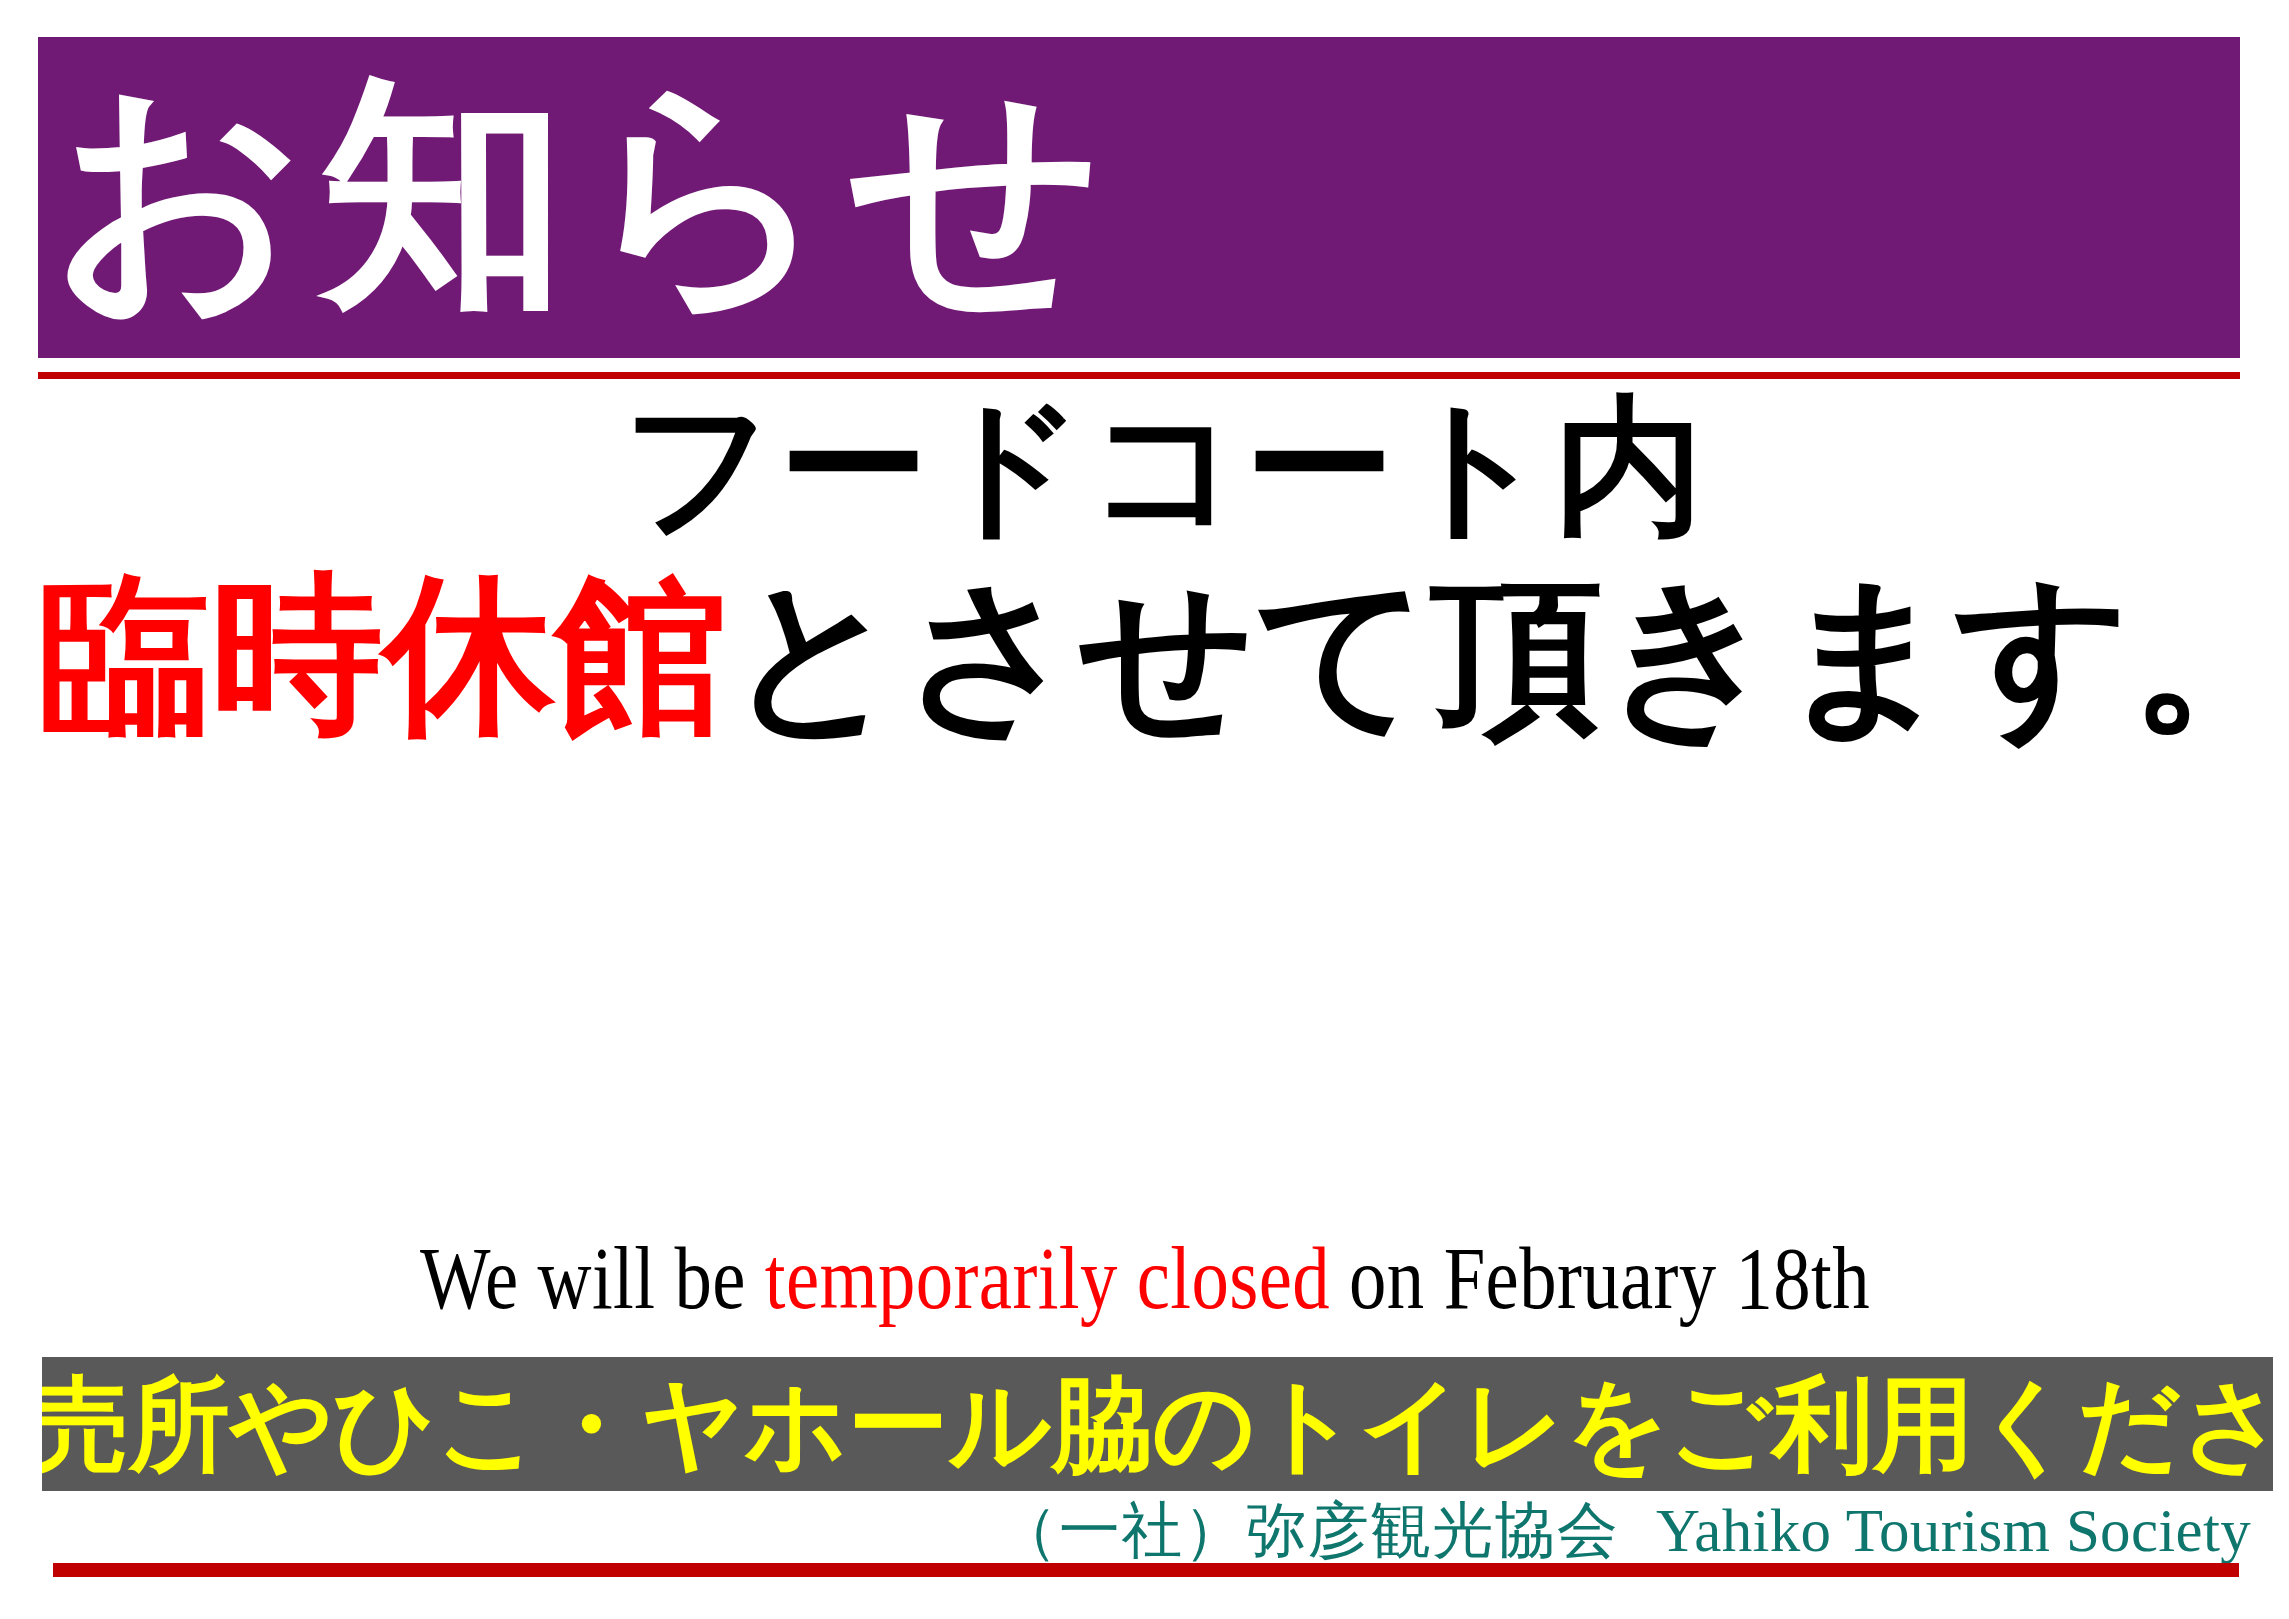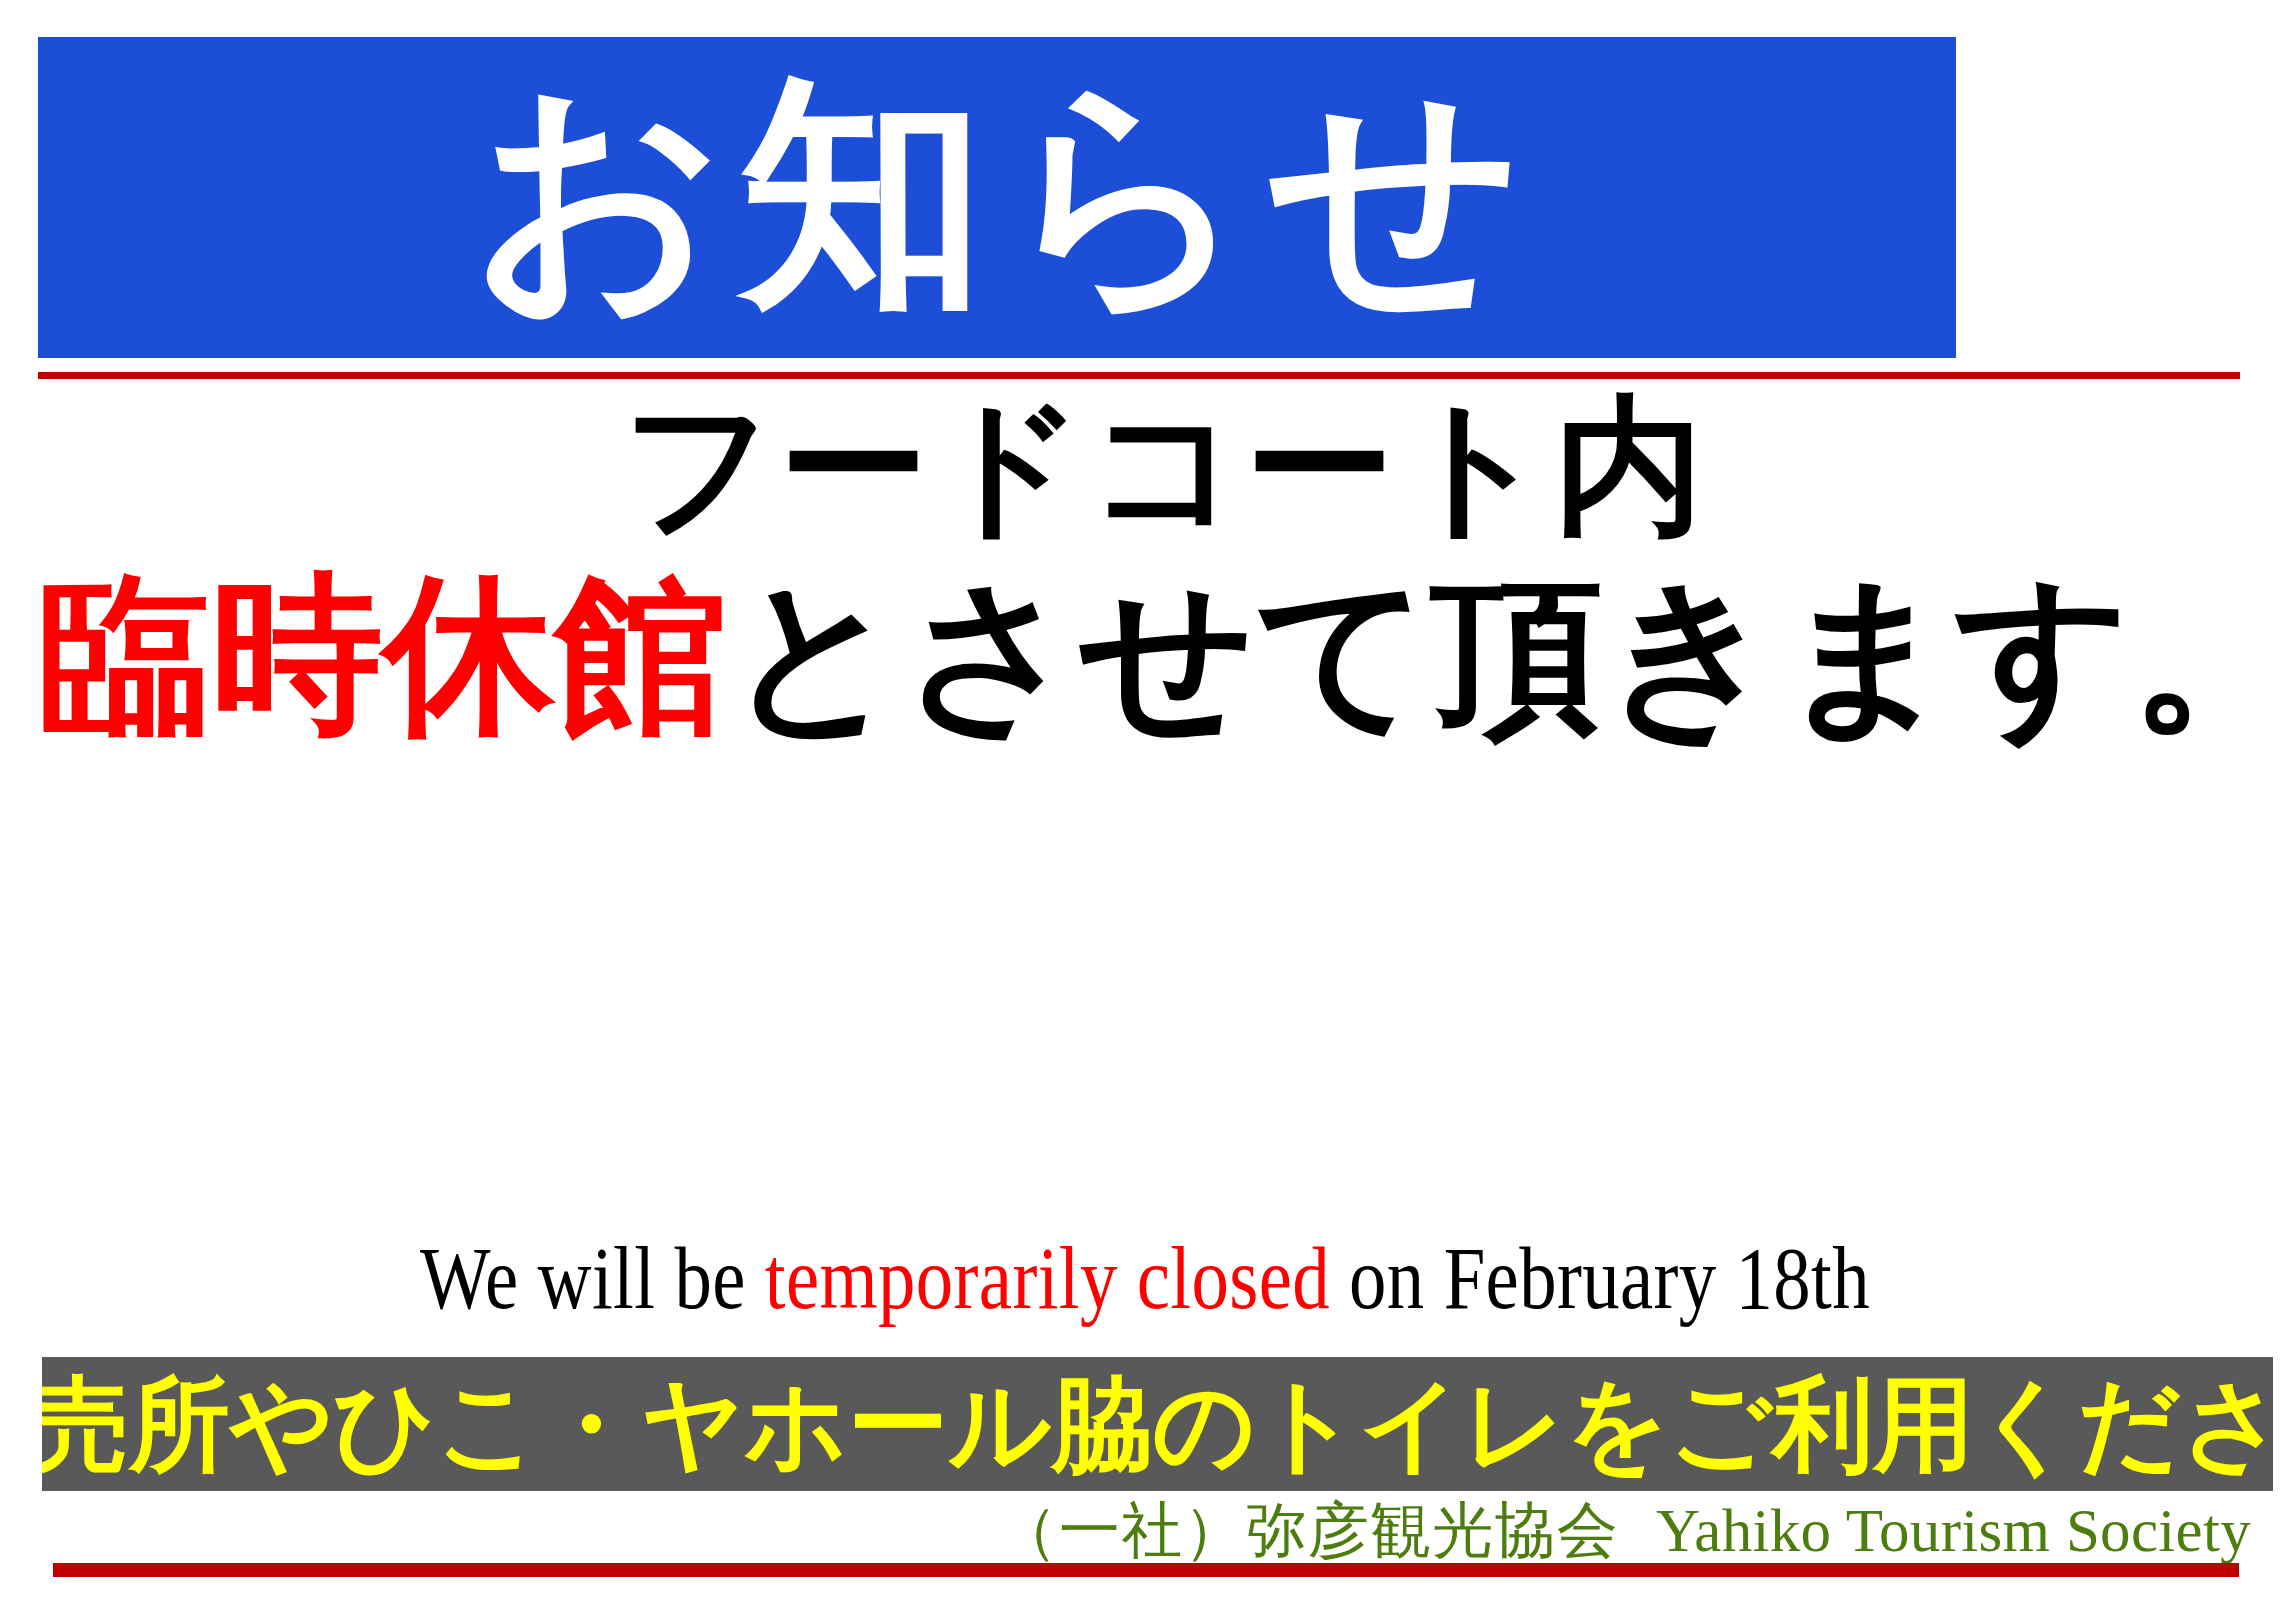--- a/index.html
+++ b/index.html
@@ -15,26 +15,26 @@
     overflow: hidden;
     font-family: "Liberation Sans", "DejaVu Sans", sans-serif;
     -webkit-font-smoothing: antialiased;
   }
 
   
   .banner {
     position: absolute;
     left: 38px;
     top: 37px;
-    width: 1918px;
+    width: 2202px;
     height: 321px;
-    background: #1d4ed8;
+    background: #701a75;
     display: flex;
     align-items: center;
-    justify-content: center;
+    justify-content: flex-start;
     box-sizing: border-box;
   }
   .banner-title {
     color: #ffffff;
     font-size: 247px;
     line-height: 1;
     font-weight: 700;
     letter-spacing: 0.06em;
     text-indent: 0.06em;
     white-space: nowrap;
@@ -137,21 +137,21 @@
     left: 0;
     top: 1499px;
     width: 2290px;
     padding-right: 39px;
     box-sizing: border-box;
     text-align: right;
     white-space: nowrap;
     font-family: "Liberation Serif", "DejaVu Serif", serif;
     font-size: 61px;
     line-height: 1;
-    color: #4d7c0f;
+    color: #0f766e;
   }
   .footer-credit .jp-org {
     font-family: "DejaVu Serif", "Liberation Serif", serif;
     letter-spacing: 0.02em;
   }
   .footer-credit .en-org {
     font-family: "Liberation Serif", "DejaVu Serif", serif;
     letter-spacing: 0.005em;
     padding-left: 37px;
   }

